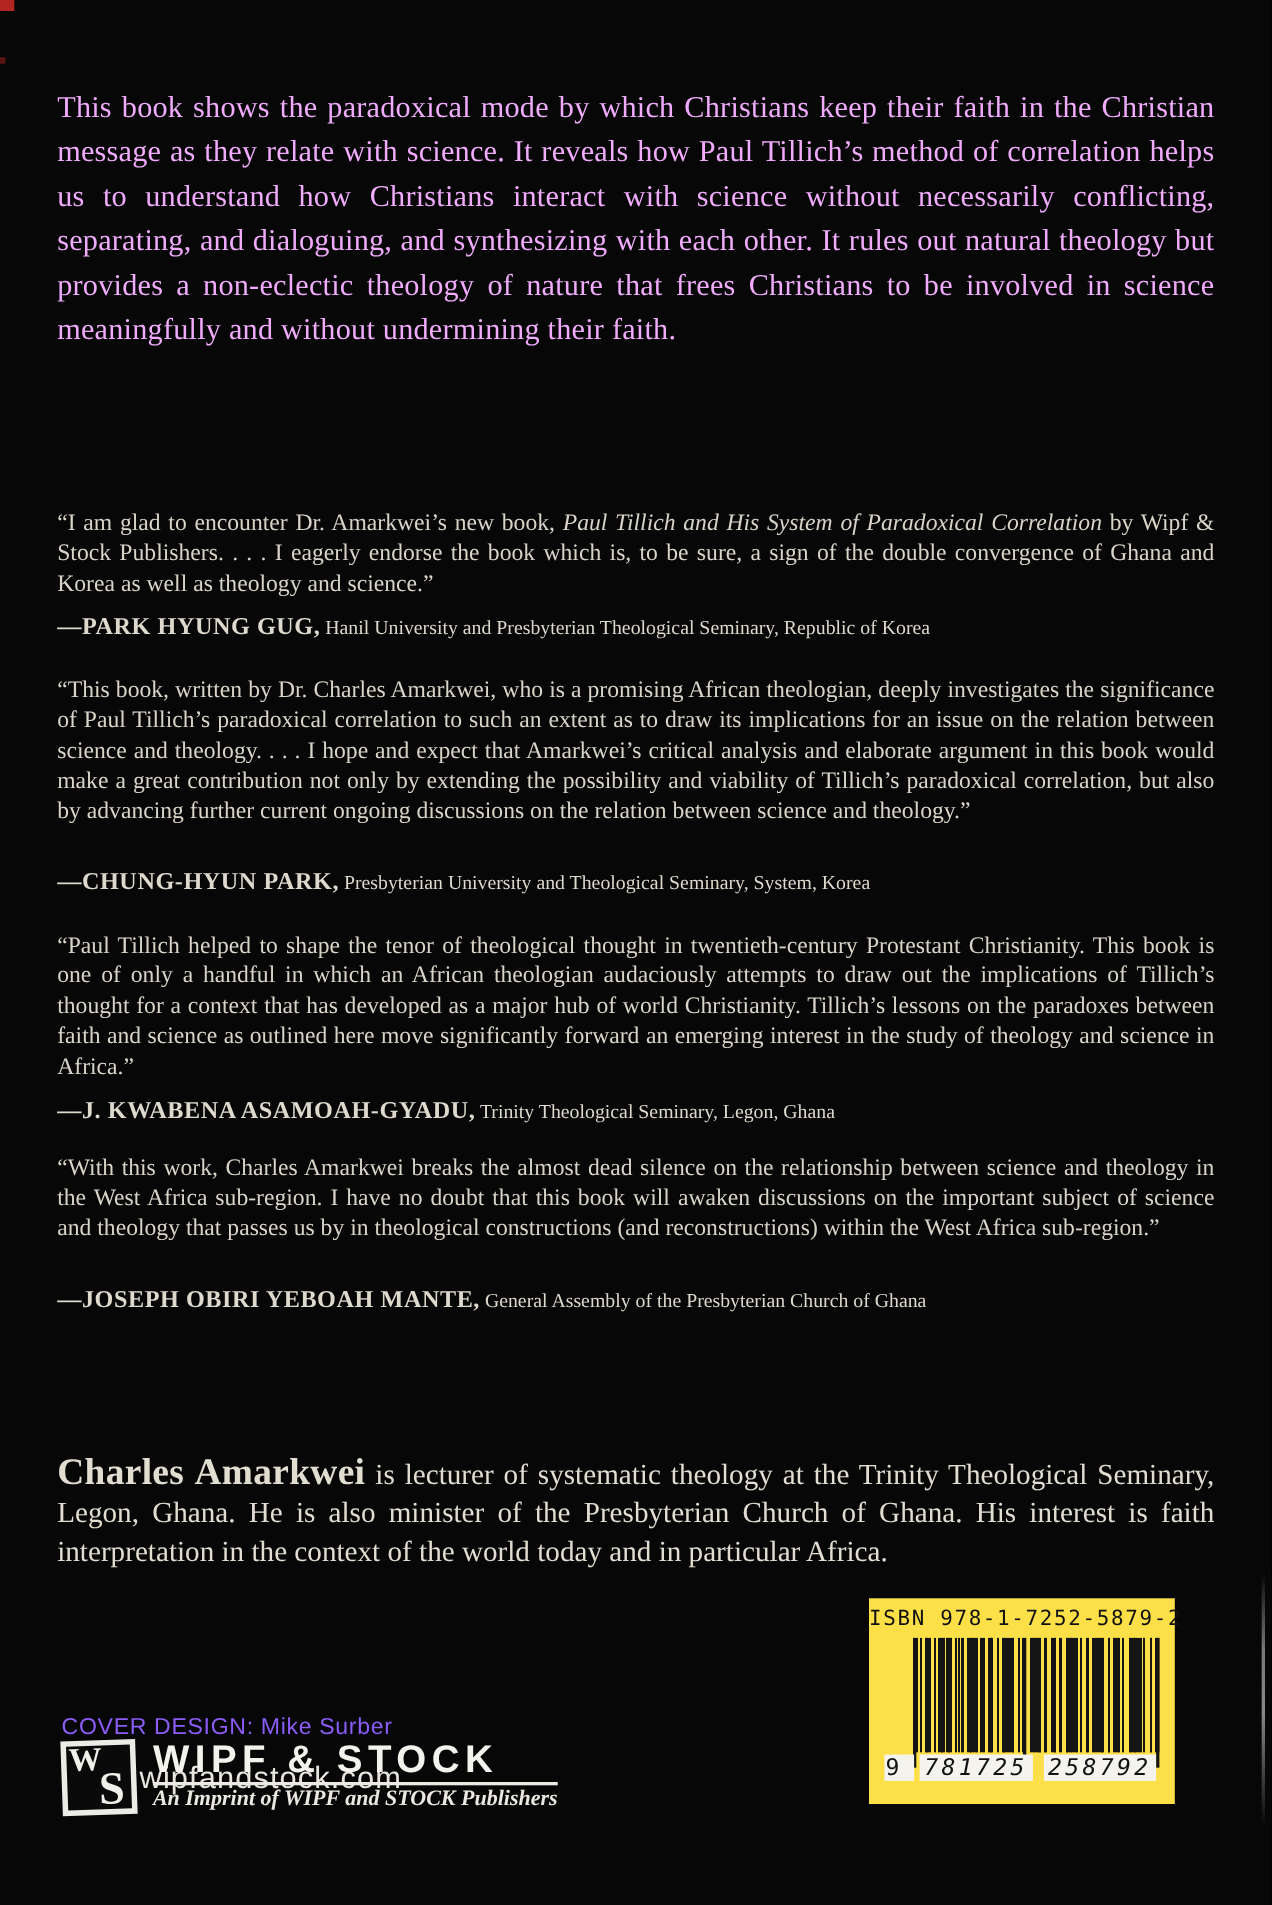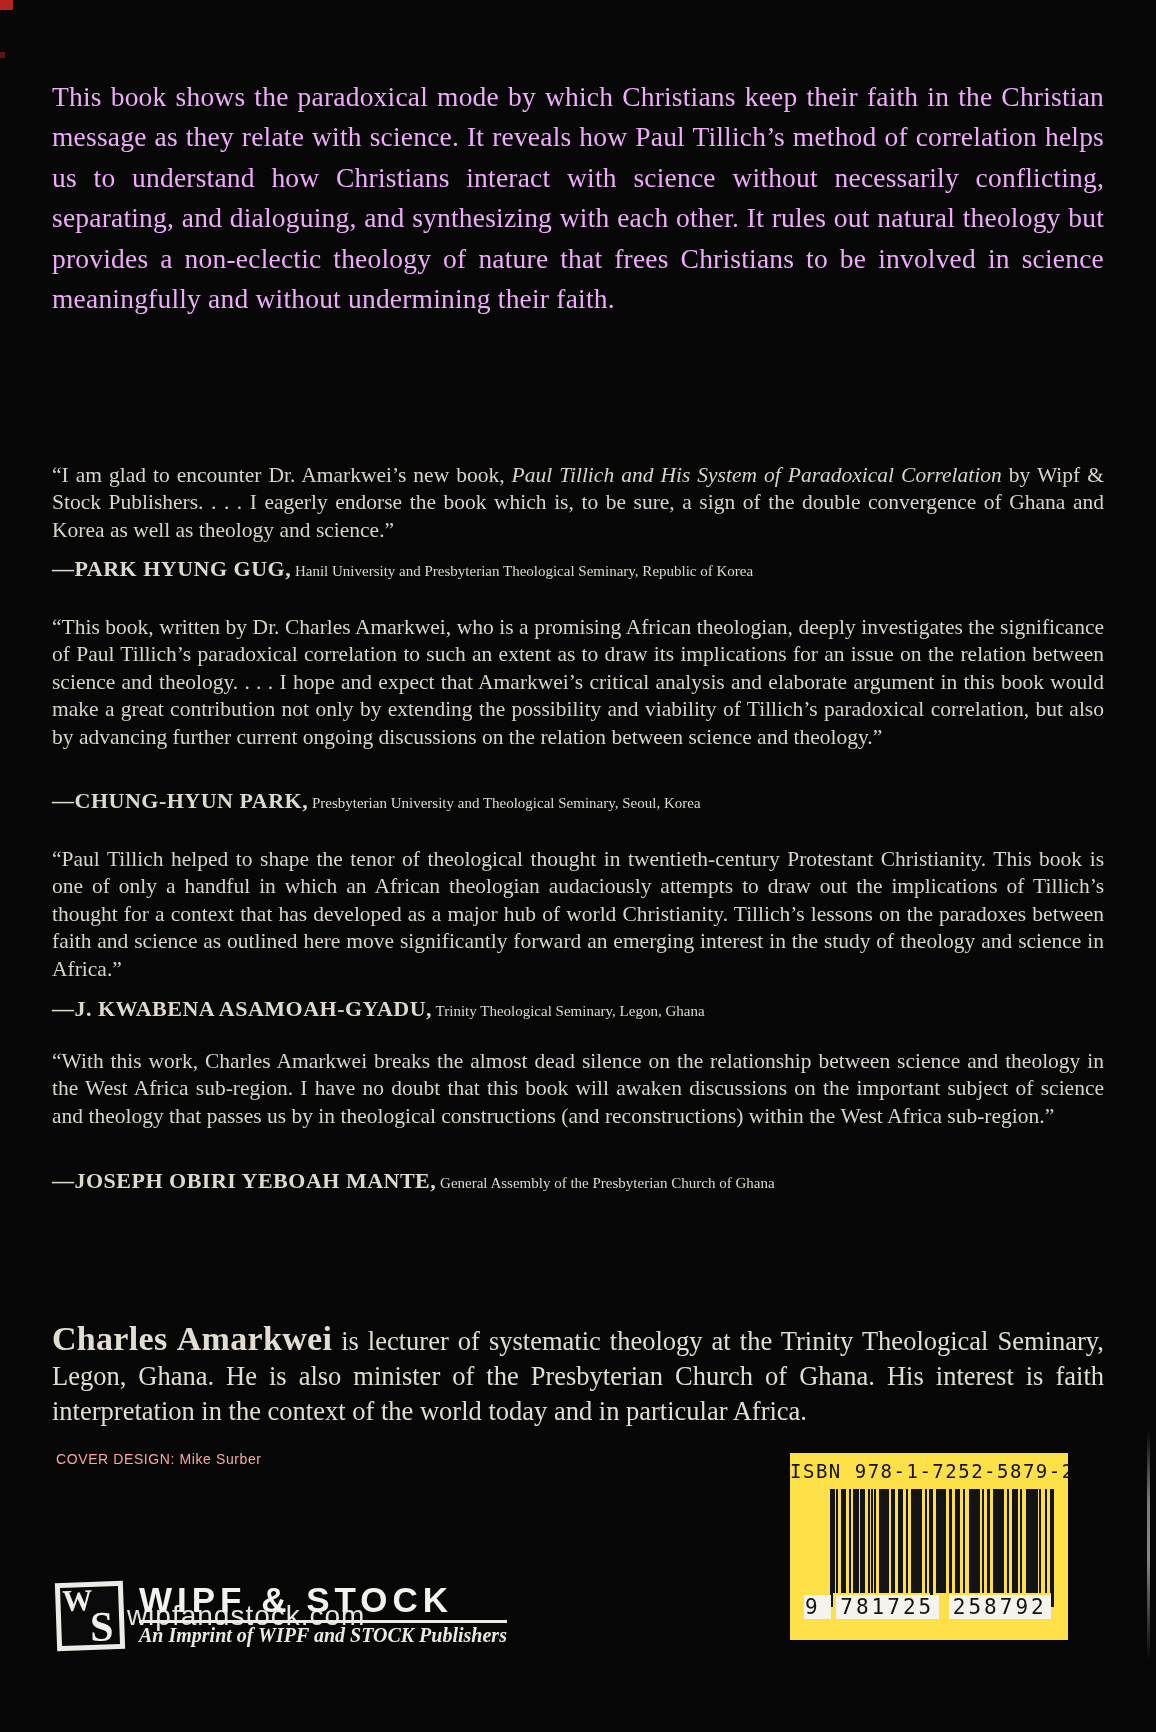--- a/index.html
+++ b/index.html
@@ -30,37 +30,37 @@
     font-size:21.5px;line-height:27.5px;
     text-align:justify;color:#d9d4c8;
   }
   .q1{top:440px;}
   .q2{top:592px;}
   .q3{top:824px;}
   .q4{top:1026px;}
 
   .attrib{white-space:nowrap;color:#ded9cd;}
   .attrib b{font-size:22px;letter-spacing:.5px;font-weight:bold;}
-  .attrib .aff{font-size:15px;}
+  .attrib .aff{font-size:18px;}
   .a1{top:540px;}
   .a2{top:772px;}
   .a3{top:980px;}
   .a4{top:1152px;}
 
   .bio{
     top:1294px;
     font-size:26.5px;line-height:35px;
     text-align:justify;color:#e2ddd1;
   }
   .bio b{font-size:34px;letter-spacing:.3px;}
 
   .cover-design{
-    position:absolute;left:56px;top:1451px;
+    position:absolute;left:56px;top:1558px;
     font-family:"Liberation Sans", sans-serif;
-    font-size:14px;color:#fca5a5;letter-spacing:.6px;
+    font-size:21px;color:#8b5cf6;letter-spacing:.6px;
   }
   .website{
     position:absolute;left:56px;top:1600px;
     font-family:"Liberation Sans", sans-serif;
     font-size:28px;color:#e8e5de;letter-spacing:1px;
   }
 
   .logo{
     position:absolute;left:56px;top:1582px;
     display:flex;align-items:flex-start;gap:15px;
@@ -106,38 +106,38 @@
   }
   .guard{position:absolute;top:0;width:3px;height:118px;background:#141414;}
   .g1{left:26px;} .g2{left:50%;} .g3{right:2px;}
   .digits{
     position:absolute;left:0;right:0;top:100px;height:30px;
     display:flex;align-items:flex-end;
     font-family:"DejaVu Sans Mono", monospace;
     font-size:21px;letter-spacing:3px;
   }
   .d9{width:26px;flex:0 0 auto;background:#f4f3ee;padding-left:1px;}
-  .dgrp{flex:1;text-align:center;background:#f4f3ee;margin:0 5px;}
+  .dgrp{flex:1;text-align:center;background:#f4f3ee;margin:0 5px;font-style:italic;}
 </style>
 </head>
 <body>
 
 <div class="cover">
 
   <div class="red-mark"></div>
   <div class="red-dot"></div>
   <div class="edge-glint"></div>
 
   <p class="blk synopsis">This book shows the paradoxical mode by which Christians keep their faith in the Christian message as they relate with science. It reveals how Paul Tillich’s method of correlation helps us to understand how Christians interact with science without necessarily conflicting, separating, and dialoguing, and synthesizing with each other. It rules out natural theology but provides a non-eclectic theology of nature that frees Christians to be involved in science meaningfully and without undermining their faith.</p>
 
   <p class="blk quote q1"><span>“I am glad to encounter Dr. Amarkwei’s new book, </span><i>Paul Tillich and His System of Paradoxical Correlation</i><span> by Wipf &amp; Stock Publishers. . . . I eagerly endorse the book which is, to be sure, a sign of the double convergence of Ghana and Korea as well as theology and science.”</span></p>
   <p class="blk attrib a1"><b>—PARK HYUNG GUG,</b><span class="aff"> Hanil University and Presbyterian Theological Seminary, Republic of Korea</span></p>
 
   <p class="blk quote q2">“This book, written by Dr. Charles Amarkwei, who is a promising African theologian, deeply investigates the significance of Paul Tillich’s paradoxical correlation to such an extent as to draw its implications for an issue on the relation between science and theology. . . . I hope and expect that Amarkwei’s critical analysis and elaborate argument in this book would make a great contribution not only by extending the possibility and viability of Tillich’s paradoxical correlation, but also by advancing further current ongoing discussions on the relation between science and theology.”</p>
-  <p class="blk attrib a2"><b>—CHUNG-HYUN PARK,</b><span class="aff"> Presbyterian University and Theological Seminary, Seoul, Korea</span></p>
+  <p class="blk attrib a2"><b>—CHUNG-HYUN PARK,</b><span class="aff"> Presbyterian University and Theological Seminary, System, Korea</span></p>
 
   <p class="blk quote q3">“Paul Tillich helped to shape the tenor of theological thought in twentieth-century Protestant Christianity. This book is one of only a handful in which an African theologian audaciously attempts to draw out the implications of Tillich’s thought for a context that has developed as a major hub of world Christianity. Tillich’s lessons on the paradoxes between faith and science as outlined here move significantly forward an emerging interest in the study of theology and science in Africa.”</p>
   <p class="blk attrib a3"><b>—J. KWABENA ASAMOAH-GYADU,</b><span class="aff"> Trinity Theological Seminary, Legon, Ghana</span></p>
 
   <p class="blk quote q4">“With this work, Charles Amarkwei breaks the almost dead silence on the relationship between science and theology in the West Africa sub-region. I have no doubt that this book will awaken discussions on the important subject of science and theology that passes us by in theological constructions (and reconstructions) within the West Africa sub-region.”</p>
   <p class="blk attrib a4"><b>—JOSEPH OBIRI YEBOAH MANTE,</b><span class="aff"> General Assembly of the Presbyterian Church of Ghana</span></p>
 
   <p class="blk bio"><b>Charles Amarkwei</b><span> is lecturer of systematic theology at the Trinity Theological Seminary, Legon, Ghana. He is also minister of the Presbyterian Church of Ghana. His interest is faith interpretation in the context of the world today and in particular Africa.</span></p>
 
   <div class="cover-design">COVER DESIGN: Mike Surber</div>

